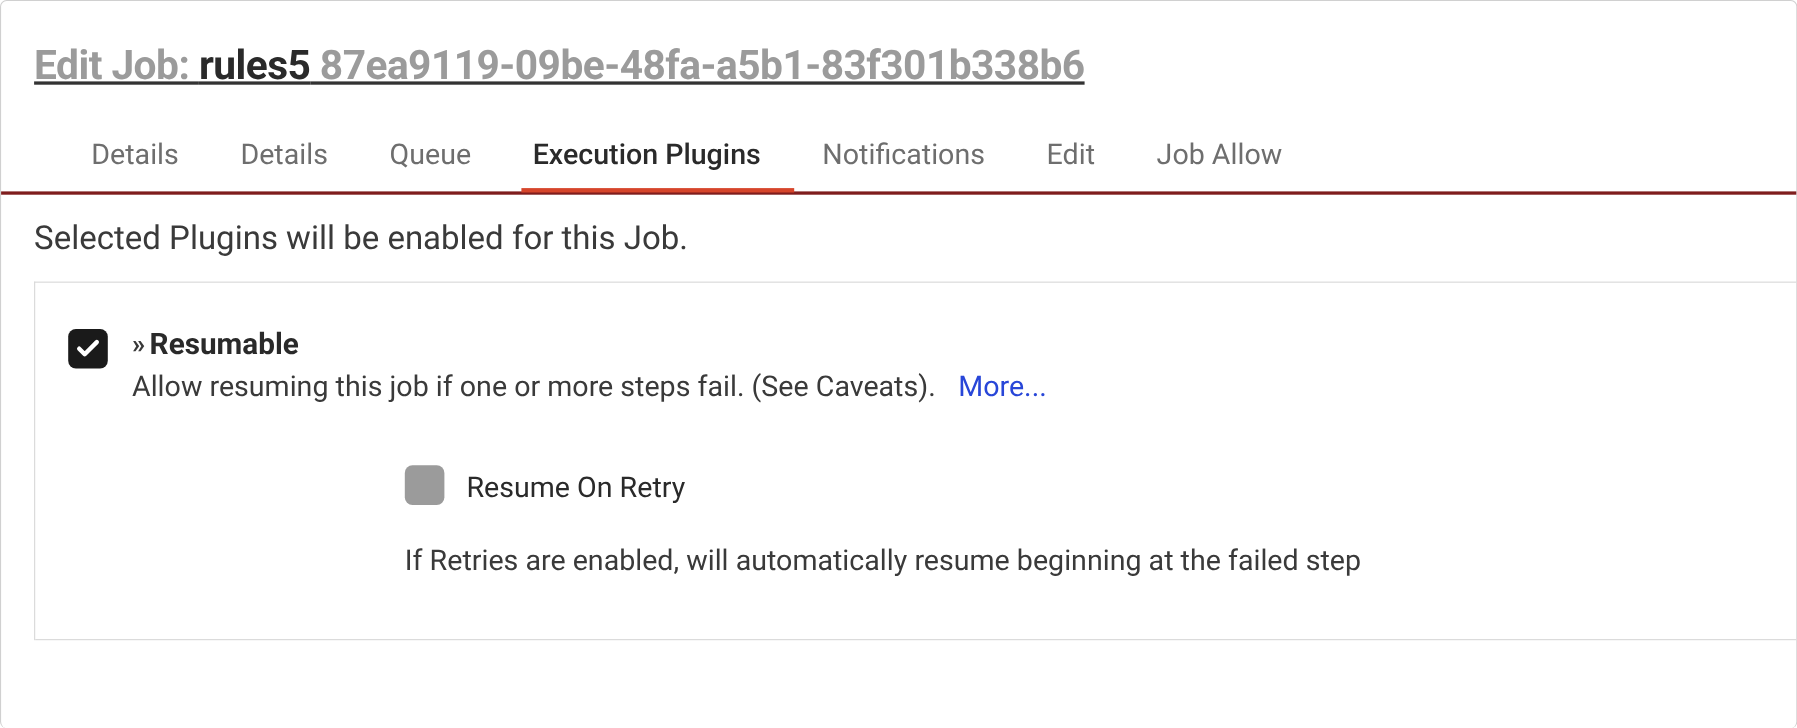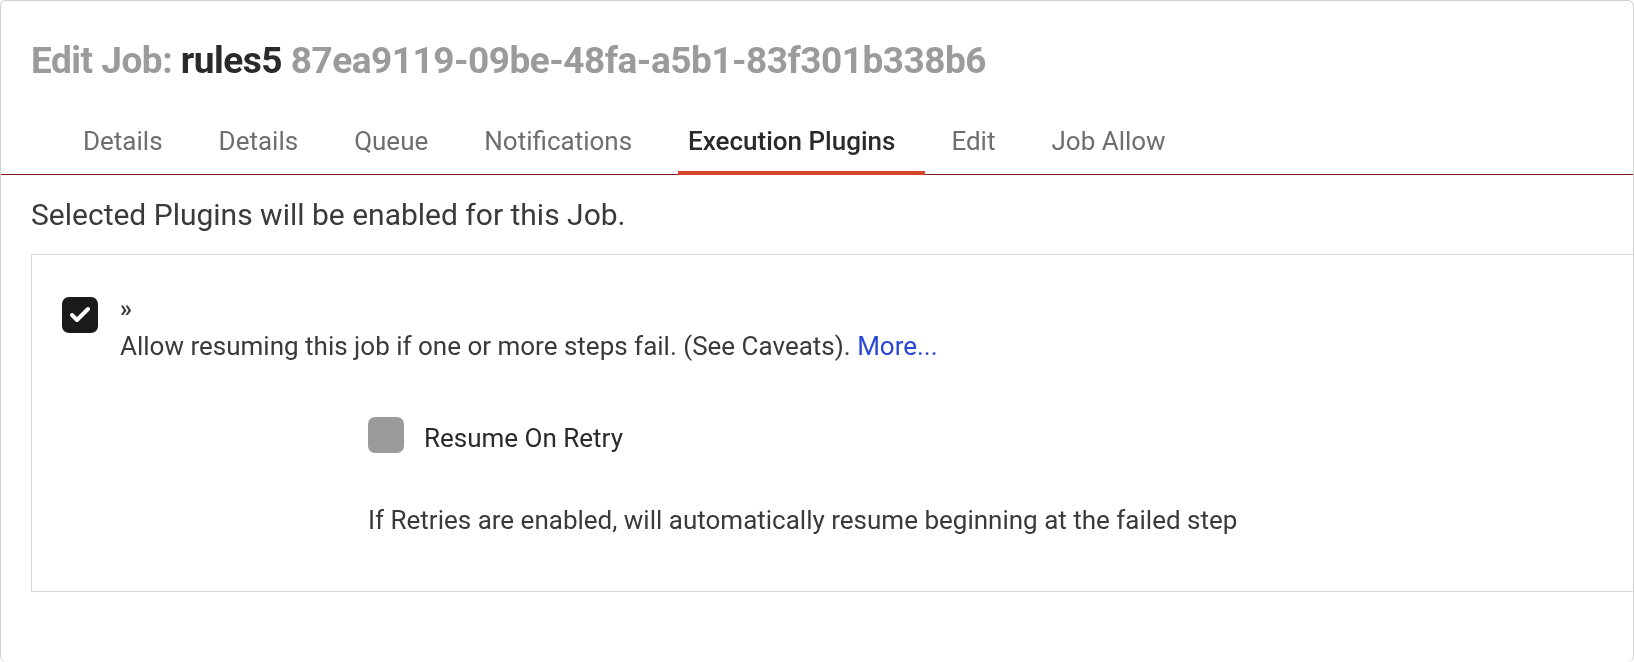--- a/index.html
+++ b/index.html
@@ -18,39 +18,40 @@
     .page-wrapper {
       border: 1px solid #d0d0d0;
       border-radius: 6px;
       border-bottom: none;
       width: 100%;
       height: 100%;
       padding: 0;
     }
     .header {
       padding: 38px 32px 20px 30px;
+      text-decoration: underline;
     }
     .header h1 {
       font-size: 37px;
       font-weight: 700;
       color: #9b9b9b;
       letter-spacing: -0.5px;
     }
     .header h1 .job-name {
       color: #2a2a2a;
     }
     .header h1 .job-uuid {
       color: #9b9b9b;
       font-weight: 700;
     }
     .tabs-container {
       display: flex;
       gap: 56px;
       padding: 24px 30px 0 82px;
-      border-bottom: 1px solid #7f1d1d;
+      border-bottom: 3px solid #7f1d1d;
       align-items: flex-end;
     }
     .tab {
       font-size: 26px;
       color: #6e6e6e;
       padding-bottom: 18px;
       cursor: pointer;
       position: relative;
       white-space: nowrap;
     }
@@ -121,20 +122,21 @@
       color: #2a2a2a;
     }
     .plugin-desc {
       font-size: 26px;
       color: #3a3a3a;
       margin-top: 8px;
     }
     .more-link {
       color: #2846d8;
       cursor: pointer;
+      margin-left: 14px;
       font-size: 26px;
     }
     .sub-option {
       margin-top: 56px;
       margin-left: 336px;
       padding-right: 30px;
       padding-bottom: 56px;
     }
     .sub-option-row {
       display: flex;
@@ -149,21 +151,21 @@
       flex-shrink: 0;
       cursor: pointer;
     }
     .sub-option-label {
       font-size: 26px;
       color: #2a2a2a;
     }
     .sub-option-desc {
       font-size: 26px;
       color: #3a3a3a;
-      margin-top: 52px;
+      margin-top: 36px;
     }
     .divider-bottom {
       border-top: 1px solid #d8d8d8;
       margin-top: 0;
     }
   </style>
 </head>
 <body>
 
 <div class="page-wrapper">
@@ -171,38 +173,39 @@
   <div class="header">
     <h1>
       <span>Edit Job: </span><span class="job-name">rules5</span><span class="job-uuid"> 87ea9119-09be-48fa-a5b1-83f301b338b6</span>
     </h1>
   </div>
 
   <div class="tabs-container">
     <div class="tab">Details</div>
     <div class="tab">Details</div>
     <div class="tab">Queue</div>
+    <div class="tab active">Execution Plugins</div>
     <div class="tab">Notifications</div>
-    <div class="tab active">Execution Plugins</div>
     <div class="tab">Edit</div>
     <div class="tab">Job Allow</div>
   </div>
 
   <div class="subtitle">Selected Plugins will be enabled for this Job.</div>
 
   <div class="content-panel">
     <div class="plugin-row">
       <div class="checkbox-checked">
         <svg viewBox="0 0 24 24">
           <path fill="none" stroke="#fff" stroke-width="4" stroke-linecap="round" stroke-linejoin="round" d="M4 12l5 5L20 6"></path>
         </svg>
       </div>
       <div class="plugin-content">
         <div class="plugin-title-row">
           <span class="double-chevron">»</span>
+          <span class="plugin-title">Resumable</span>
         </div>
         <div class="plugin-desc">
           <span>Allow resuming this job if one or more steps fail. (See Caveats).</span>
           <span class="more-link">More...</span>
         </div>
       </div>
     </div>
 
     <div class="sub-option">
       <div class="sub-option-row">

